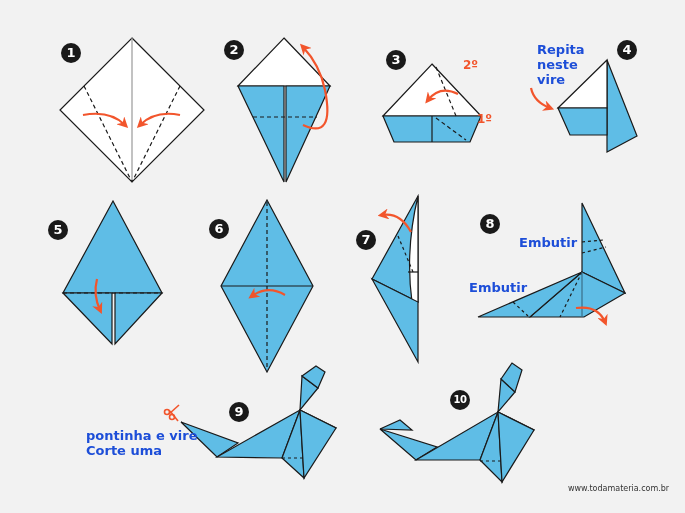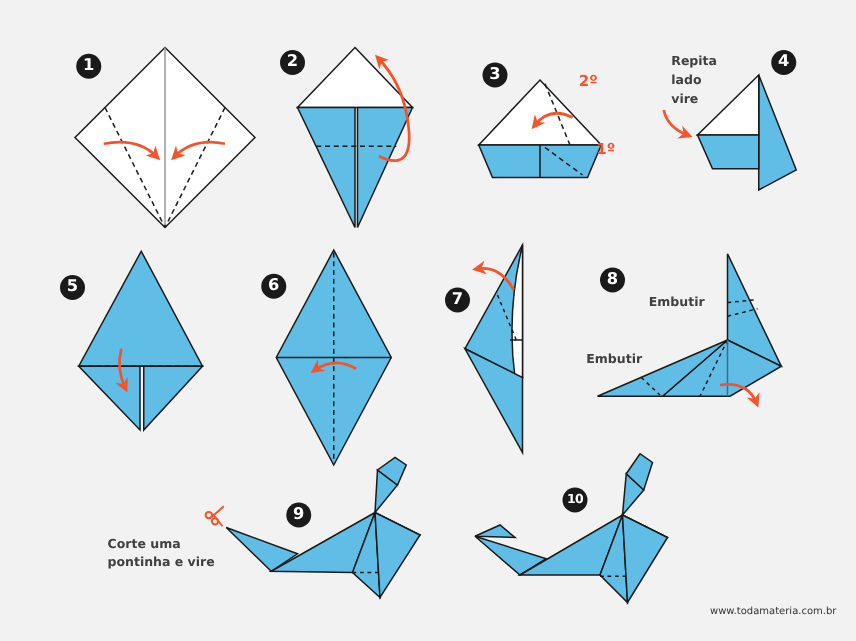--- a/index.html
+++ b/index.html
@@ -1,18 +1,18 @@
 <!DOCTYPE html>
 <html><head>
 <meta charset="utf-8">
 <style>
   html, body { margin:0; padding:0; }
   body { width:685px; height:513px; background:#f2f2f2; position:relative; overflow:hidden; font-family:"Liberation Sans", sans-serif; }
   svg#diagram { position:absolute; left:0; top:0; }
-  .lbl { position:absolute; color:#404040; font-family:"DejaVu Sans", sans-serif; font-weight:bold; font-size:10px; line-height:15px; white-space:nowrap; }
+  .lbl { position:absolute; color:#1d4ed8; font-family:"DejaVu Sans", sans-serif; font-weight:bold; font-size:13px; line-height:15px; white-space:nowrap; }
   .num { position:absolute; width:20px; height:20px; border-radius:50%; background:#1a1a1a; color:#fff; font-family:"DejaVu Sans", sans-serif; font-weight:bold; font-size:13px; line-height:20px; text-align:center; }
   .num.small { font-size:10px; letter-spacing:-0.5px; }
   .footer { position:absolute; left:568px; top:484px; font-family:"DejaVu Sans", sans-serif; font-size:8px; color:#333; }
   .ord { position:absolute; color:#f2552c; font-family:"DejaVu Sans", sans-serif; font-weight:bold; font-size:12px; }
 </style>
 </head>
 <body>
 
 <svg id="diagram" width="685" height="513" viewBox="0 0 685 513" xmlns="http://www.w3.org/2000/svg">
   <defs>
@@ -145,25 +145,25 @@
 <div class="num" style="left:356px;top:230px;">7</div>
 <div class="num" style="left:480px;top:214px;">8</div>
 <div class="num" style="left:229px;top:402px;">9</div>
 <div class="num small" style="left:450px;top:390px;">10</div>
 
 <div class="ord" style="left:463px;top:58px;">2º</div>
 <div class="ord" style="left:477px;top:112px;">1º</div>
 
 <div class="lbl" style="left:537px;top:42px;">
   <div>Repita</div>
-  <div>lado</div>
+  <div>neste</div>
   <div>vire</div>
 </div>
 
 <div class="lbl" style="left:519px;top:235px;">Embutir</div>
 <div class="lbl" style="left:469px;top:280px;">Embutir</div>
 
 <div class="lbl" style="left:86px;top:428px;">
+  <div>pontinha e vire</div>
   <div>Corte uma</div>
-  <div>pontinha e vire</div>
 </div>
 
 <div class="footer">www.todamateria.com.br</div>
 
 </body></html>

